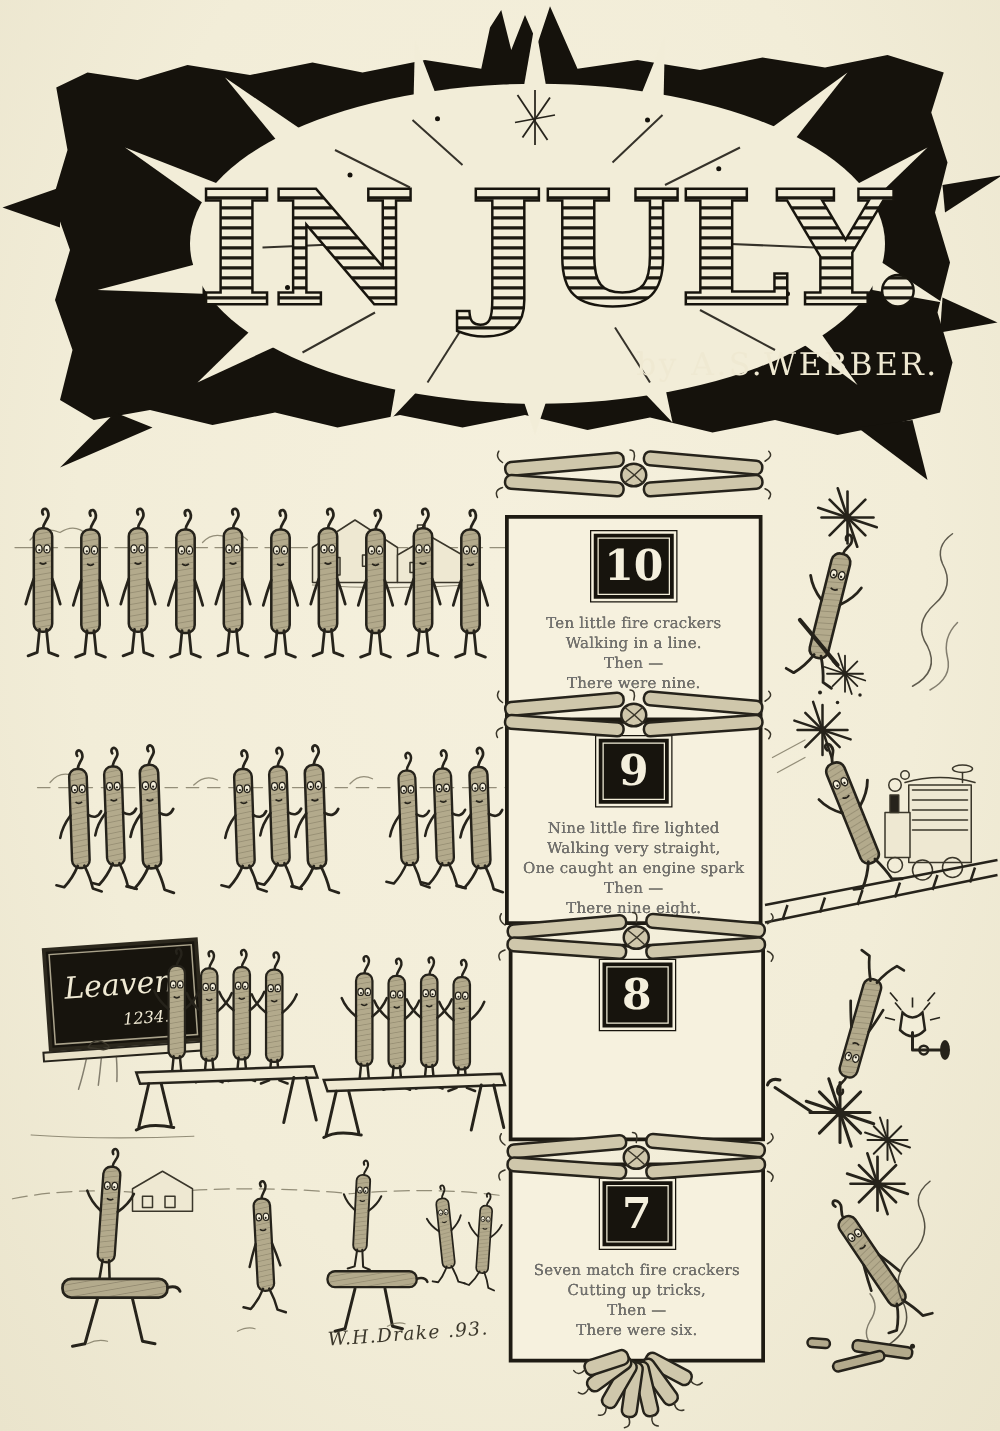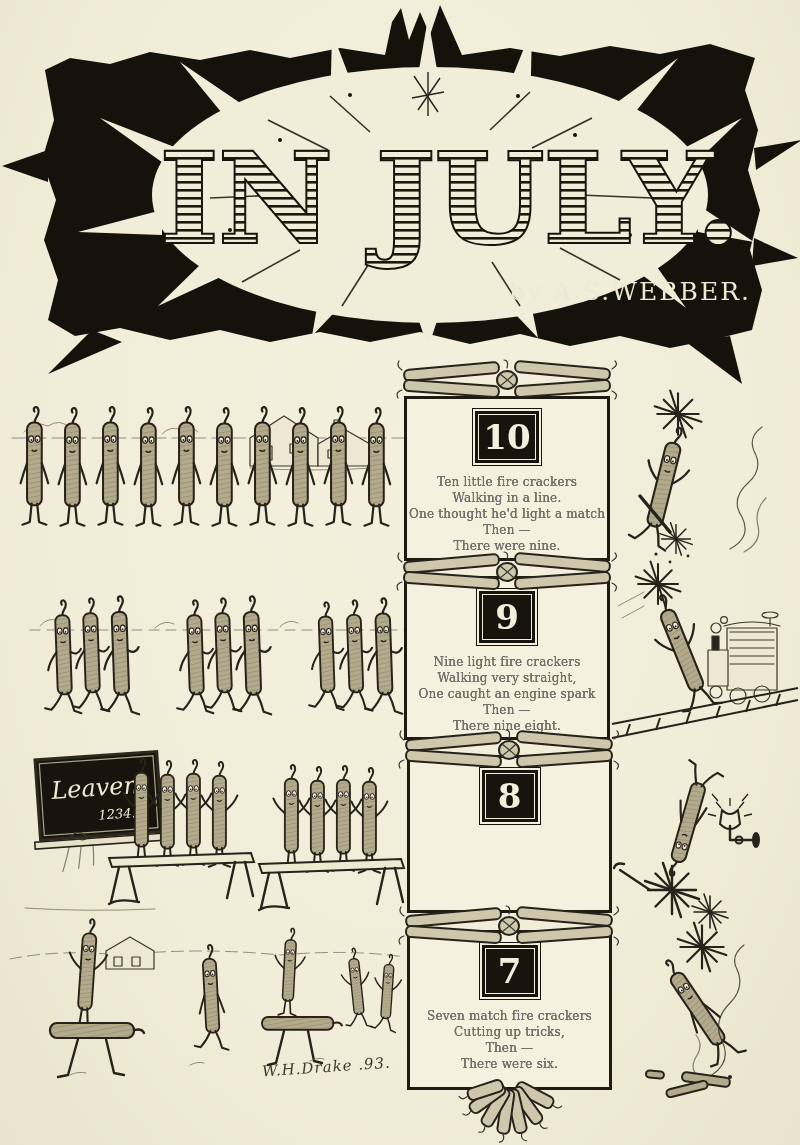--- a/index.html
+++ b/index.html
@@ -307,30 +307,29 @@
         <use href="#legs-stand"></use>
         <use href="#arms-down"></use>
       </g>
     <g transform="translate(346,15) scale(.92)">
         <use href="#fc"></use>
         <use href="#legs-stand"></use>
         <use href="#arms-down"></use>
       </g>
   </svg>
 
-  <div class="panel abs" style="left:404px;top:396px;width:206px;height:165px">
+  <div class="panel abs" style="left:404px;top:412px;width:206px;height:165px">
     <div class="plaque-wrap">
         <div class="plaque">
           <div class="plaque-core">10</div>
         </div>
       </div>
     <div class="verse">
       <div>Ten little fire crackers</div>
       <div>Walking in a line.</div>
-      <div>One thought he'd light a match</div>
       <div>Then —</div>
       <div>There were nine.</div>
     </div>
   </div>
 
   <svg class="abs" style="left:612px;top:384px" width="186" height="190" viewBox="0 0 186 190">
     <g>
       <path class="lt" d="M118,165 q22,-12 12,-32 q-12,-18 6,-34 q16,-14 6,-32 q-6,-14 8,-24" opacity=".8"></path>
       <path class="lt" d="M132,168 q18,-10 14,-26 q-4,-16 8,-28" opacity=".6"></path>
     </g>
@@ -401,21 +400,21 @@
       </g>
   </svg>
 
   <div class="panel abs" style="left:404px;top:576px;width:206px;height:164px">
     <div class="plaque-wrap">
         <div class="plaque">
           <div class="plaque-core">9</div>
         </div>
       </div>
     <div class="verse">
-      <div>Nine light fire crackers</div>
+      <div>Nine little fire lighted</div>
       <div>Walking very straight,</div>
       <div>One caught an engine spark</div>
       <div>Then —</div>
       <div>There nine eight.</div>
 
     </div>
   </div>
 
   <svg class="abs" style="left:612px;top:566px" width="186" height="185" viewBox="0 0 186 185">
     <path class="faint" d="M6,40 l26,-14 M10,52 l22,-12" opacity=".5"></path>

